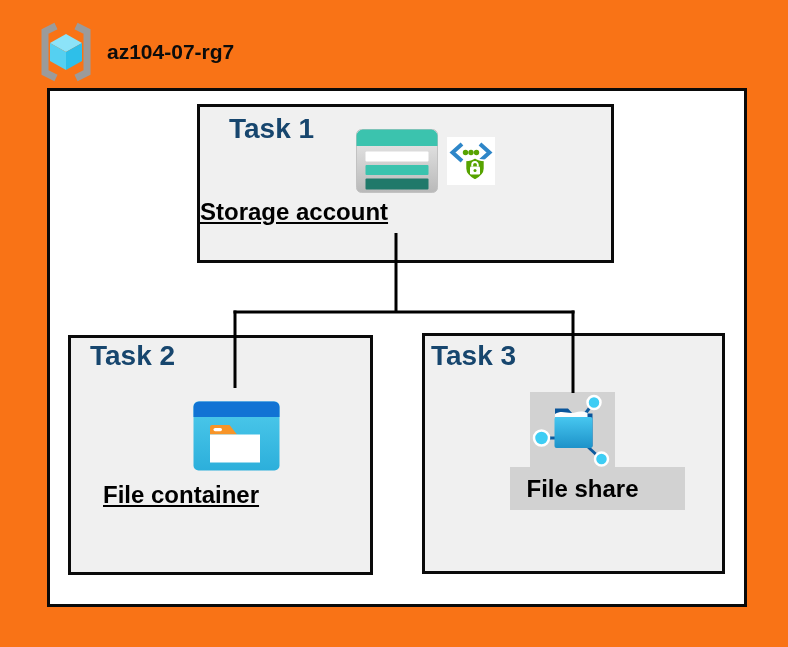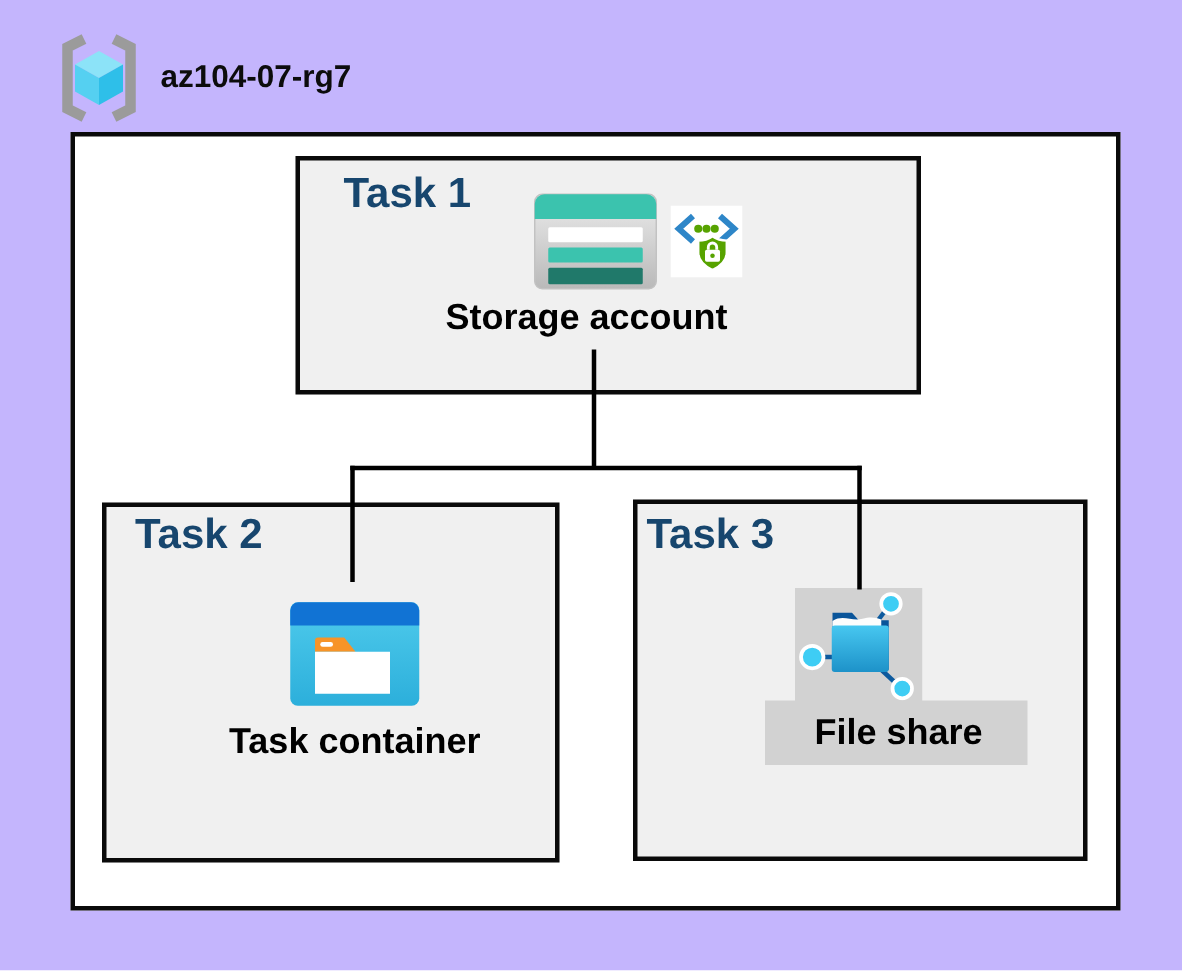--- a/index.html
+++ b/index.html
@@ -1,48 +1,48 @@
 <!DOCTYPE html>
 <html><head>
 <meta charset="utf-8">
 <style>
   html,body{margin:0;padding:0;background:#fff;}
-  .page{position:relative;width:788px;height:647px;background:#c4b5fd;
+  .page{position:relative;width:788px;height:647px;background:#f97316;
         font-family:"Liberation Sans",sans-serif;overflow:hidden;}
 
   
   .rg-icon{position:absolute;left:36px;top:22px;width:60px;height:60px;}
   .rg-title{position:absolute;left:107px;top:40px;font-size:21px;font-weight:700;color:#0c0c0c;}
 
   
   .box{position:absolute;box-sizing:border-box;border:3px solid #0a0a0a;}
   .outer-box{left:47px;top:88px;width:700px;height:519px;background:#ffffff;}
   .task-box{background:#f0f0f0;}
   .task1{left:197px;top:104px;width:417px;height:159px;}
   .task2{left:68px;top:335px;width:305px;height:240px;padding-left:42px;}
   .task3{left:422px;top:333px;width:303px;height:241px;padding-left:24px;}
 
   .task-label{position:absolute;font-size:28px;font-weight:700;color:#17466e;line-height:1.2;}
   .t1-label{left:29px;top:5px;}
   .t2-label{left:19px;top:1px;}
   .t3-label{left:6px;top:3px;}
 
-  .node-label{position:absolute;font-size:24px;font-weight:700;color:#000;line-height:26px;text-align:center;}
+  .node-label{position:absolute;font-size:24px;font-weight:700;color:#000;line-height:26px;text-align:left;text-decoration:underline;}
   .storage-label{left:0;right:0;top:92px;margin-right:29px;}
   .blob-label{left:0;right:0;top:144px;margin-left:32px;}
 
   
   .storage-icon{position:absolute;left:155px;top:21px;width:84px;height:66px;}
   .sas-icon{position:absolute;left:247px;top:30px;width:48px;height:48px;}
   .blob-icon{position:absolute;left:122px;top:63px;width:87px;height:70px;}
   .fileshare-icon{position:absolute;left:105px;top:56px;width:85px;height:76px;}
 
   .fileshare-banner{position:absolute;left:85px;top:131px;width:175px;height:43px;background:#d2d2d2;}
   .fileshare-banner .banner-text{display:block;font-size:24px;font-weight:700;color:#000;
-      line-height:43px;text-align:right;margin-right:30px;}
+      line-height:43px;text-align:center;margin-right:30px;}
 
   
   .connectors{position:absolute;left:0;top:0;width:788px;height:647px;pointer-events:none;z-index:10;}
 </style>
 </head>
 <body>
 
 <div class="page">
 
   <svg class="rg-icon" viewBox="0 0 60 60">
@@ -99,21 +99,21 @@
             <stop offset="1" stop-color="#2cafdb"></stop>
         </linearGradient>
       </defs>
       <rect x="0.5" y="0.5" width="86" height="69" rx="5" fill="url(#bc)"></rect>
       <path d="M0.5,16 V6 a5.5,5.5 0 0 1 5.5,-5.5 h75 a5.5,5.5 0 0 1 5.5,5.5 v10 z" fill="#1173d4"></path>
       <path d="M17,26 a2,2 0 0 1 2,-2 h17.5 l7.5,9.5 h-27 z" fill="#f79428"></path>
       <rect x="20.5" y="27" width="8.5" height="3.2" rx="1.6" fill="#ffffff"></rect>
       <rect x="17" y="33.5" width="50" height="28" fill="#ffffff"></rect>
     </svg>
 
-    <div class="node-label blob-label">Task container</div>
+    <div class="node-label blob-label">File container</div>
   </div>
 
   <div class="box task-box task3">
     <div class="task-label t3-label">Task 3</div>
 
     <svg class="fileshare-icon" viewBox="0 0 85 76">
       <defs>
         <linearGradient id="fs" x1="0" y1="0" x2="0" y2="1">
           <stop offset="0" stop-color="#47c7f0"></stop>
             <stop offset="1" stop-color="#1d92c9"></stop>

